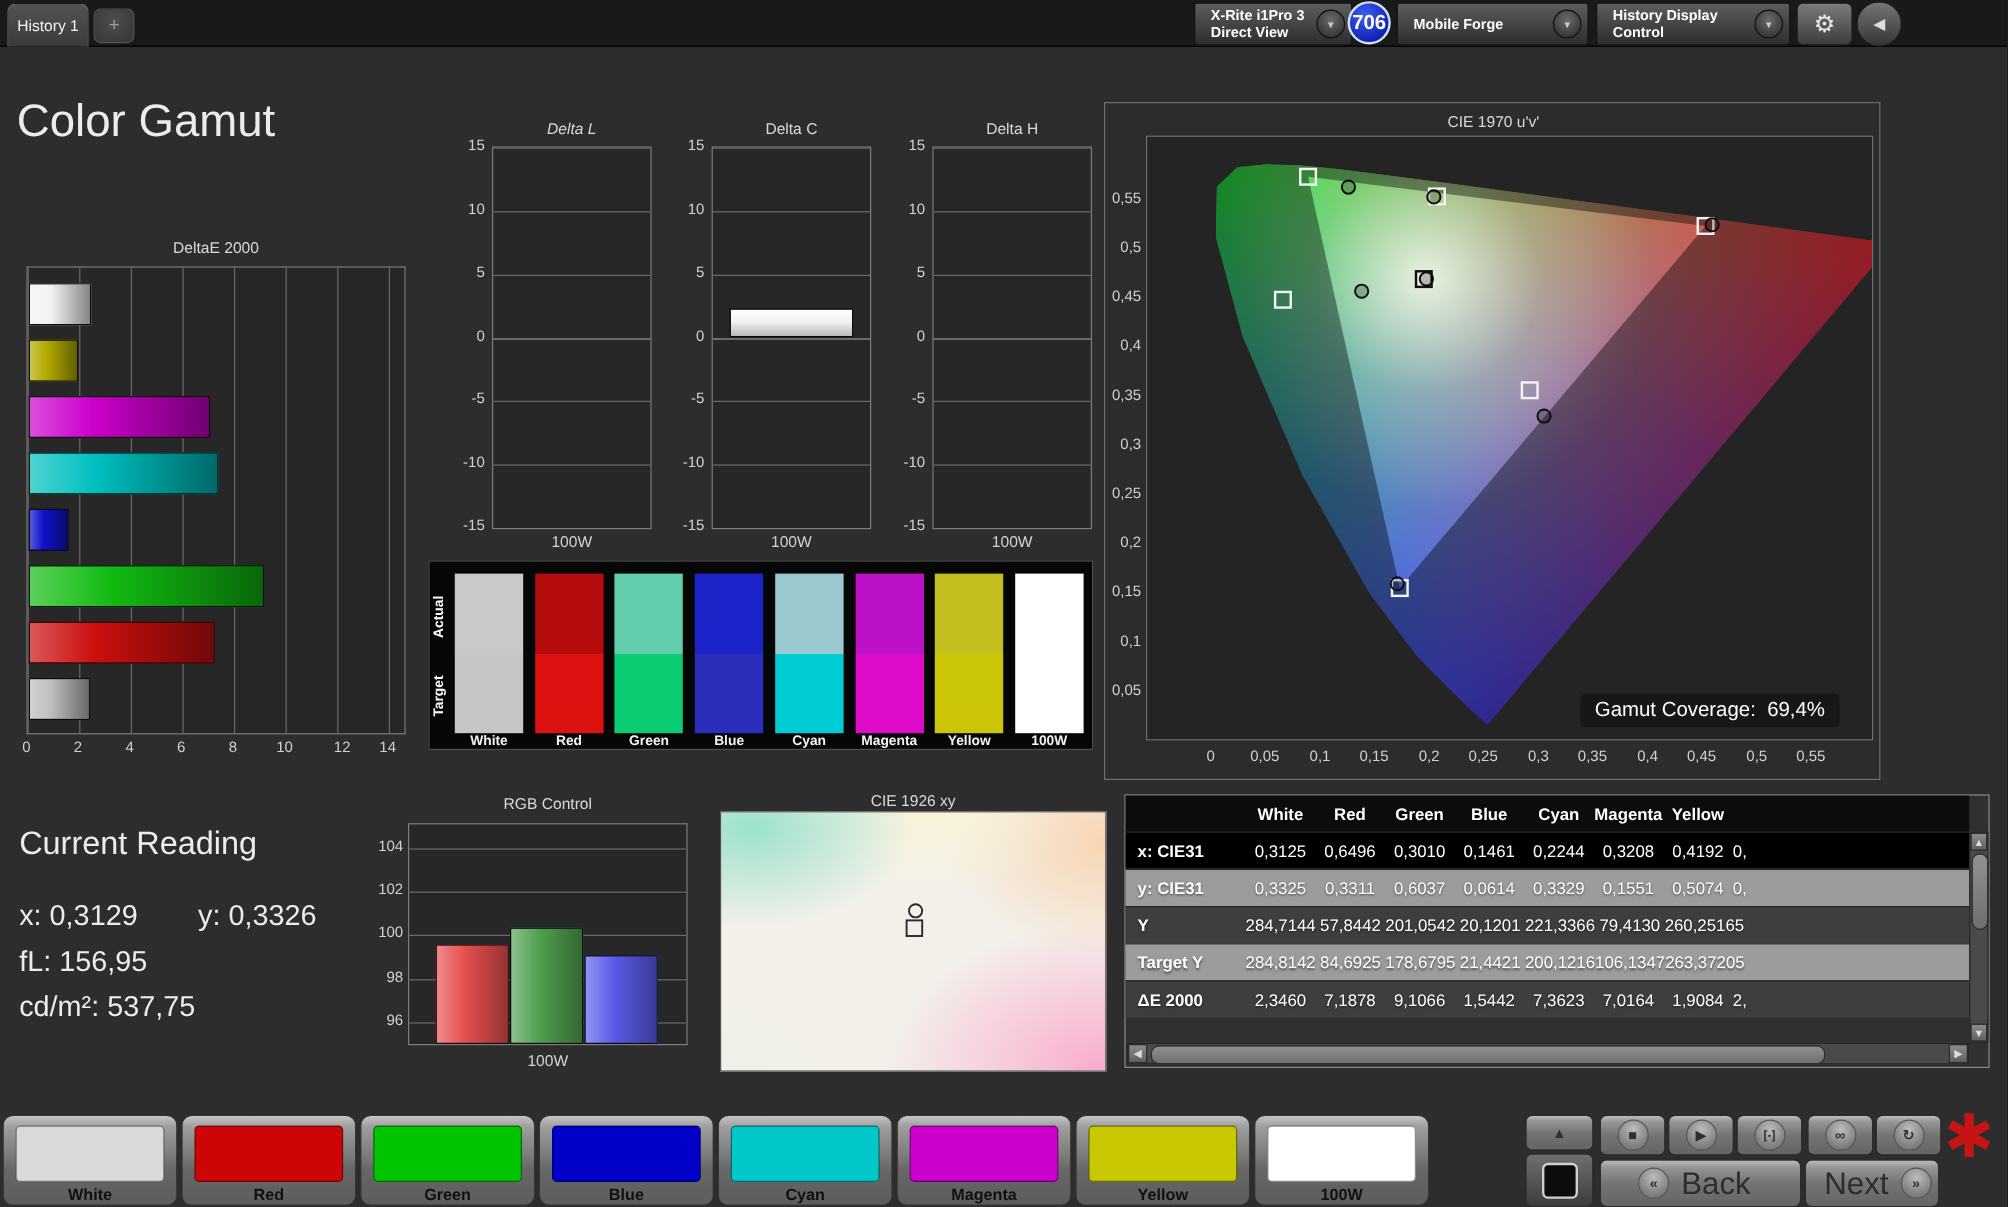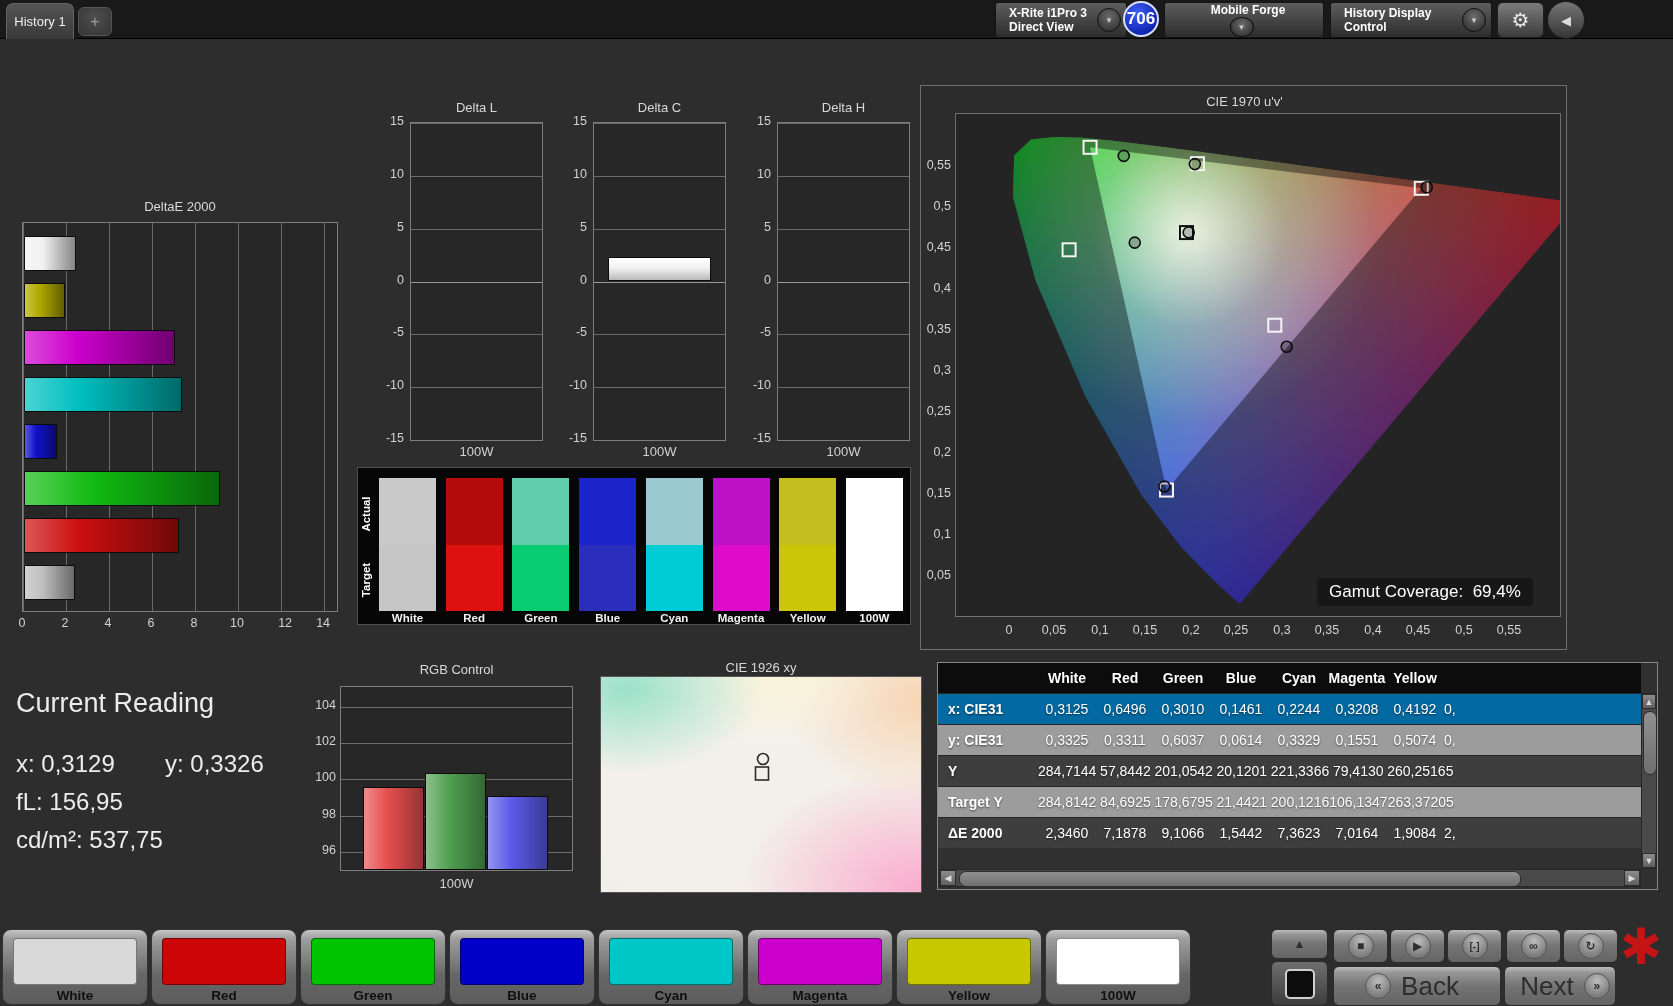--- a/index.html
+++ b/index.html
@@ -93,21 +93,21 @@
 
     <div class="dd" style="left:995px;width:130px;">
       <div class="stripe"></div>
       <div class="txt">
         <div>X-Rite i1Pro 3</div>
           <div>Direct View</div>
       </div>
       <div class="chev">▼</div>
     </div>
     <div id="badge">706</div>
-    <div class="dd" style="left:1164px;width:158px;flex-direction:column;">
+    <div class="dd" style="left:1164px;width:158px;">
       <div class="stripe"></div>
       <div class="txt">
           <div>Mobile Forge</div>
         </div>
       <div class="chev">▼</div>
     </div>
     <div class="dd" style="left:1330px;width:160px;">
       <div class="stripe"></div>
       <div class="txt">
           <div>History Display Control</div>
@@ -115,20 +115,21 @@
       <div class="chev">▼</div>
     </div>
     <div class="sqbtn" style="left:1497px;width:45px;font-size:20px;">
       <span>⚙</span>
     </div>
     <div id="collapse-btn">
       <span>◀</span>
     </div>
   </div>
 
+  <div style="position:absolute;left:14px;top:80px;font-size:38px;color:#ececec;">Color Gamut</div>
 
   <div class="panel-title" style="left:20px;top:199px;width:320px;">DeltaE 2000</div>
   <div class="plot" id="de-plot" style="left:22px;top:222px;width:316px;height:390px;">
       <div class="gridv" style="left: 0px;"></div>
       <div class="gridv" style="left: 43px;"></div>
       <div class="gridv" style="left: 86px;"></div>
       <div class="gridv" style="left: 129px;"></div>
       <div class="gridv" style="left: 172.1px;"></div>
       <div class="gridv" style="left: 215.1px;"></div>
       <div class="gridv" style="left: 258.1px;"></div>
@@ -147,21 +148,21 @@
       <div class="ticklab" style="left: 53.0137px; top: 616px; width: 24px; text-align: center;">2</div>
       <div class="ticklab" style="left: 96.0274px; top: 616px; width: 24px; text-align: center;">4</div>
       <div class="ticklab" style="left: 139.041px; top: 616px; width: 24px; text-align: center;">6</div>
       <div class="ticklab" style="left: 182.055px; top: 616px; width: 24px; text-align: center;">8</div>
       <div class="ticklab" style="left: 225.068px; top: 616px; width: 24px; text-align: center;">10</div>
       <div class="ticklab" style="left: 268.082px; top: 616px; width: 24px; text-align: right;">12</div>
       <div class="ticklab" style="left: 311.096px; top: 616px; width: 24px; text-align: center;">14</div>
     </div>
 
   <div id="delta-trio">
-      <div class="panel-title" style="left: 390px; top: 100px; width: 173px;">Delta L</div>
+      <div class="panel-title" style="left: 390px; top: 100px; width: 173px; font-style: italic;">Delta L</div>
       <div class="plot" style="left: 410px; top: 122px; width: 133px; height: 319px;">
         <div class="gridh" style="top: 0px;"></div>
         <div class="gridh" style="top: 52.8px;"></div>
         <div class="gridh" style="top: 105.7px;"></div>
         <div class="gridh zero" style="top: 158.5px;"></div>
         <div class="gridh" style="top: 211.3px;"></div>
         <div class="gridh" style="top: 264.2px;"></div>
         <div class="gridh" style="top: 317px;"></div>
       </div>
       <div class="ticklab" style="left: 372px; top: 114px; width: 32px; text-align: right;">15</div>
@@ -370,21 +371,21 @@
       <div class="trow" style="top: 0px; height: 30px; background: rgb(12, 12, 12);">
         <div class="tcell lab" style="font-weight: bold;"></div>
         <div class="tcell" style="font-weight: bold;">White</div>
         <div class="tcell" style="font-weight: bold;">Red</div>
         <div class="tcell" style="font-weight: bold;">Green</div>
         <div class="tcell" style="font-weight: bold;">Blue</div>
         <div class="tcell" style="font-weight: bold;">Cyan</div>
         <div class="tcell" style="font-weight: bold;">Magenta</div>
         <div class="tcell" style="font-weight: bold;">Yellow</div>
       </div>
-      <div class="trow" style="top: 30px; height: 31px; background: #0369a1; border-top: 1px solid rgb(38, 38, 38); box-sizing: border-box;">
+      <div class="trow" style="top: 30px; height: 31px; background: #000000; border-top: 1px solid rgb(38, 38, 38); box-sizing: border-box;">
         <div class="tcell lab">x: CIE31</div>
         <div class="tcell">0,3125</div>
         <div class="tcell">0,6496</div>
         <div class="tcell">0,3010</div>
         <div class="tcell">0,1461</div>
         <div class="tcell">0,2244</div>
         <div class="tcell">0,3208</div>
         <div class="tcell">0,4192</div>
         <div class="tcell part">0,</div>
       </div>

